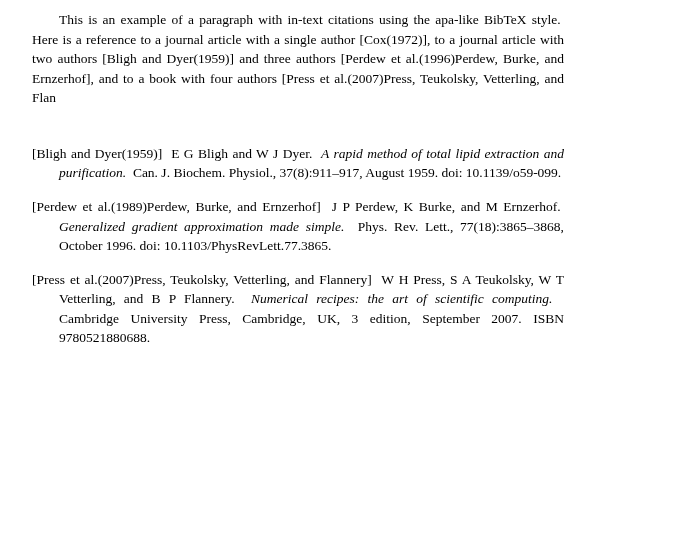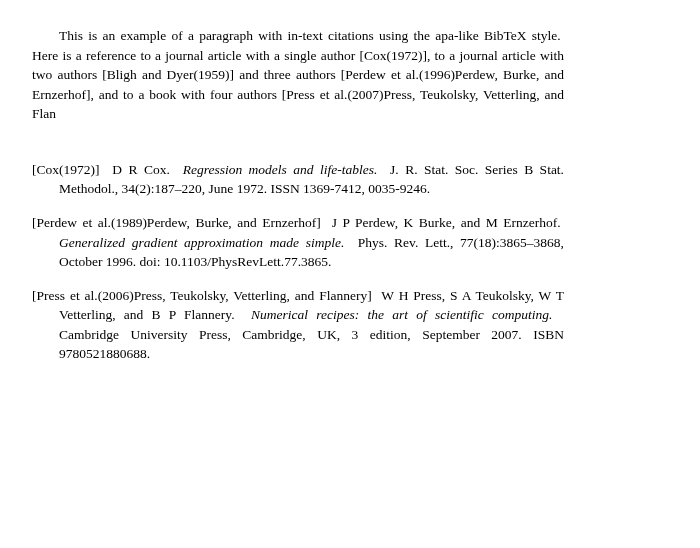--- a/index.html
+++ b/index.html
@@ -15,21 +15,21 @@
       font-family: "Computer Modern", "Latin Modern", Georgia, "Times New Roman", serif;
       font-size: 13.5px;
       line-height: 1.45;
       color: #000000;
       overflow: hidden;
     }
 
     .page {
       width: 596px;
       height: 548px;
-      padding: 26px 32px 10px 32px;
+      padding: 10px 32px 10px 32px;
       overflow: hidden;
     }
 
     .intro-paragraph {
       text-align: justify;
       margin-bottom: 0;
       text-indent: 2em;
     }
 
     .references-section {
@@ -58,33 +58,33 @@
   </style>
 </head>
 <body>
 
 <div class="page">
 
   <p class="intro-paragraph">This is an example of a paragraph with in-text citations using the apa-like BibTeX style.&nbsp; Here is a reference to a journal article with a single author [Cox(1972)], to a journal article with two authors [Bligh and Dyer(1959)] and three authors [Perdew et al.(1996)Perdew, Burke, and Ernzerhof], and to a book with four authors [Press et al.(2007)Press, Teukolsky, Vetterling, and Flan</p>
 
   <div class="references-section">
 
-
     <div class="ref-entry">
       <p>
-        <span class="ref-label">[Cox(1972)]</span>&nbsp; D R Cox.&nbsp; <em>Regression models and life-tables.</em>&nbsp; J. R. Stat. Soc. Series B Stat. Methodol., 34(2):187–220, June 1972. ISSN 1369-7412, 0035-9246.
+        <span class="ref-label">[Bligh and Dyer(1959)]</span>&nbsp; E G Bligh and W J Dyer.&nbsp; <em>A rapid method of total lipid extraction and purification.</em>&nbsp; Can. J. Biochem. Physiol., 37(8):911–917, August 1959. doi: 10.1139/o59-099.
       </p>
     </div>
+
 
     <div class="ref-entry">
       <p>
         <span class="ref-label">[Perdew et al.(1989)Perdew, Burke, and Ernzerhof]</span>&nbsp; J P Perdew, K Burke, and M Ernzerhof.&nbsp; <em>Generalized gradient approximation made simple.</em>&nbsp; Phys. Rev. Lett., 77(18):3865–3868, October 1996. doi: 10.1103/PhysRevLett.77.3865.
       </p>
     </div>
 
     <div class="ref-entry">
       <p>
-        <span class="ref-label">[Press et al.(2006)Press, Teukolsky, Vetterling, and Flannery]</span>&nbsp; W H Press, S A Teukolsky, W T Vetterling, and B P Flannery.&nbsp; <em>Numerical recipes: the art of scientific computing.</em>&nbsp;&nbsp; Cambridge University Press, Cambridge, UK, 3 edition, September 2007. ISBN 9780521880688.
+        <span class="ref-label">[Press et al.(2007)Press, Teukolsky, Vetterling, and Flannery]</span>&nbsp; W H Press, S A Teukolsky, W T Vetterling, and B P Flannery.&nbsp; <em>Numerical recipes: the art of scientific computing.</em>&nbsp;&nbsp; Cambridge University Press, Cambridge, UK, 3 edition, September 2007. ISBN 9780521880688.
       </p>
     </div>
 
   </div>
 </div>
 
 </body></html>

